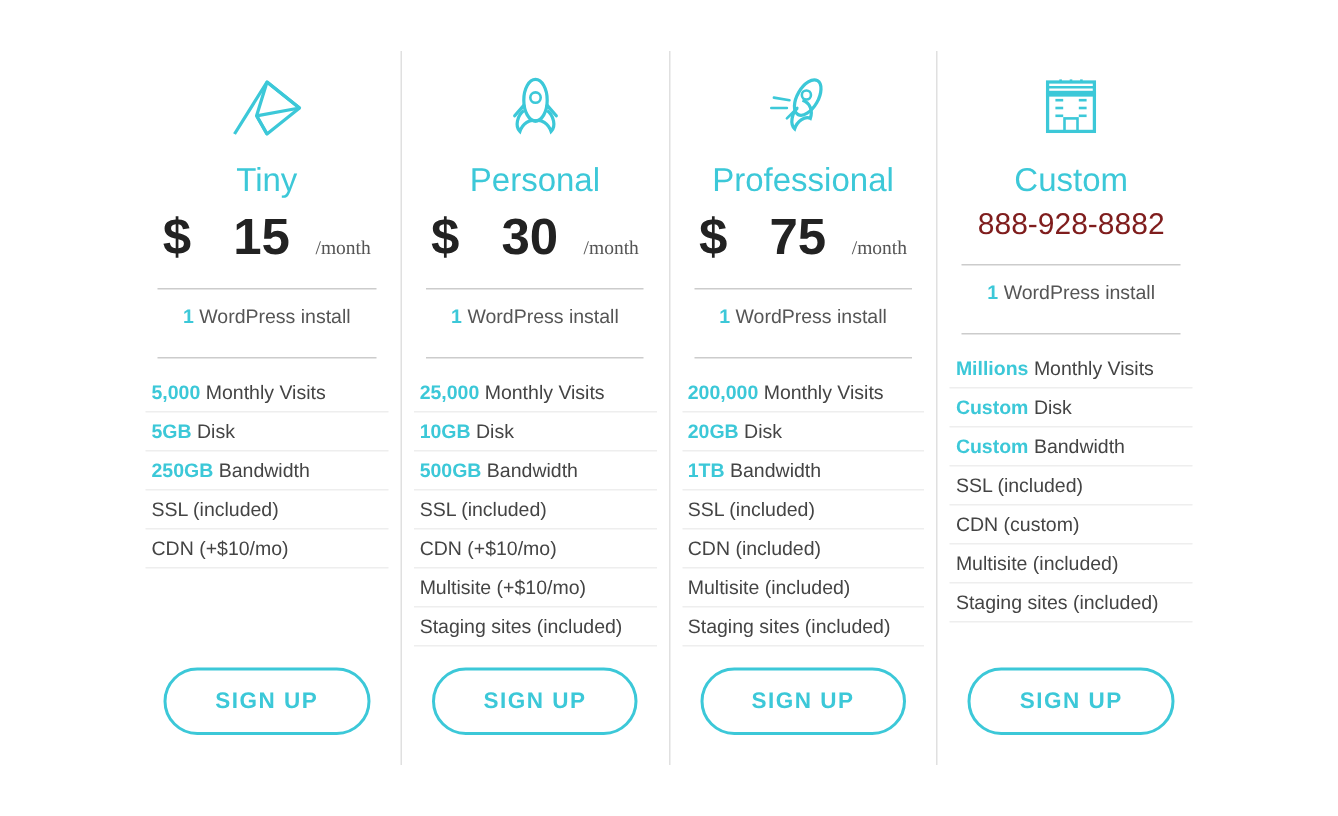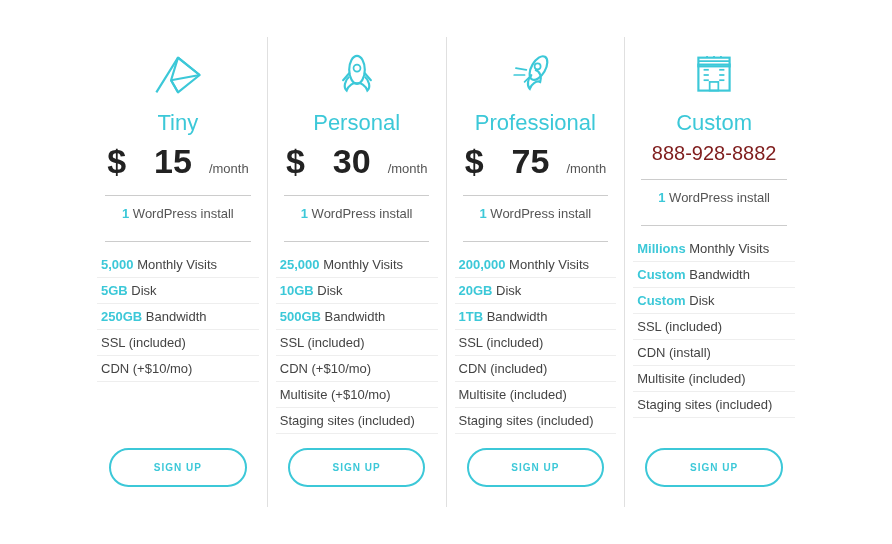--- a/index.html
+++ b/index.html
@@ -61,20 +61,21 @@
     .plan-price .amount {
       font-size: 34px;
       font-weight: 700;
       color: #222;
       margin-left: 28px;
     }
     .plan-price .per {
       font-size: 13px;
       color: #555;
       margin-left: 17px;
+      font-family: Liberation Serif, serif;
     }
     .plan-phone {
       font-size: 20px;
       color: #7f1d1d;
       margin-bottom: 4px;
     }
     .divider {
       width: 90%;
       border: none;
       border-top: 1px solid #ccc;
@@ -105,21 +106,21 @@
       font-weight: 700;
     }
     .signup-btn {
       margin-top: auto;
       width: 85%;
       padding: 12px 0;
       border: 2px solid #3cc8d8;
       border-radius: 30px;
       background: #fff;
       color: #3cc8d8;
-      font-size: 10px;
+      font-size: 15px;
       font-weight: 700;
       letter-spacing: 1px;
       cursor: pointer;
       text-align: center;
       transition: background 0.2s, color 0.2s;
     }
   </style>
 </head>
 <body>
 
@@ -230,22 +231,22 @@
       <line x1="38" y1="10" x2="38" y2="8" stroke="#3cc8d8" stroke-width="2"></line>
     </svg>
       </div>
       <div class="plan-name">Custom</div>
       <div class="plan-phone">888-928-8882</div>
       <hr class="divider">
       <div class="wp-installs"><span class="highlight">1</span> <span>WordPress install</span></div>
       <hr class="divider">
       <ul class="features">
         <li><span class="accent">Millions</span><span> Monthly Visits</span></li>
+        <li><span class="accent">Custom</span><span> Disk</span></li>
         <li><span class="accent">Custom</span><span> Bandwidth</span></li>
-        <li><span class="accent">Custom</span><span> Disk</span></li>
-        <li><span>SSL (included)</span></li>
-        <li><span>CDN (install)</span></li>
+        <li><span>SSL (included)</span></li>
+        <li><span>CDN (custom)</span></li>
         <li><span>Multisite (included)</span></li>
         <li><span>Staging sites (included)</span></li>
       </ul>
       <button class="signup-btn">SIGN UP</button>
     </div>
   </div>
 
 </body></html>

